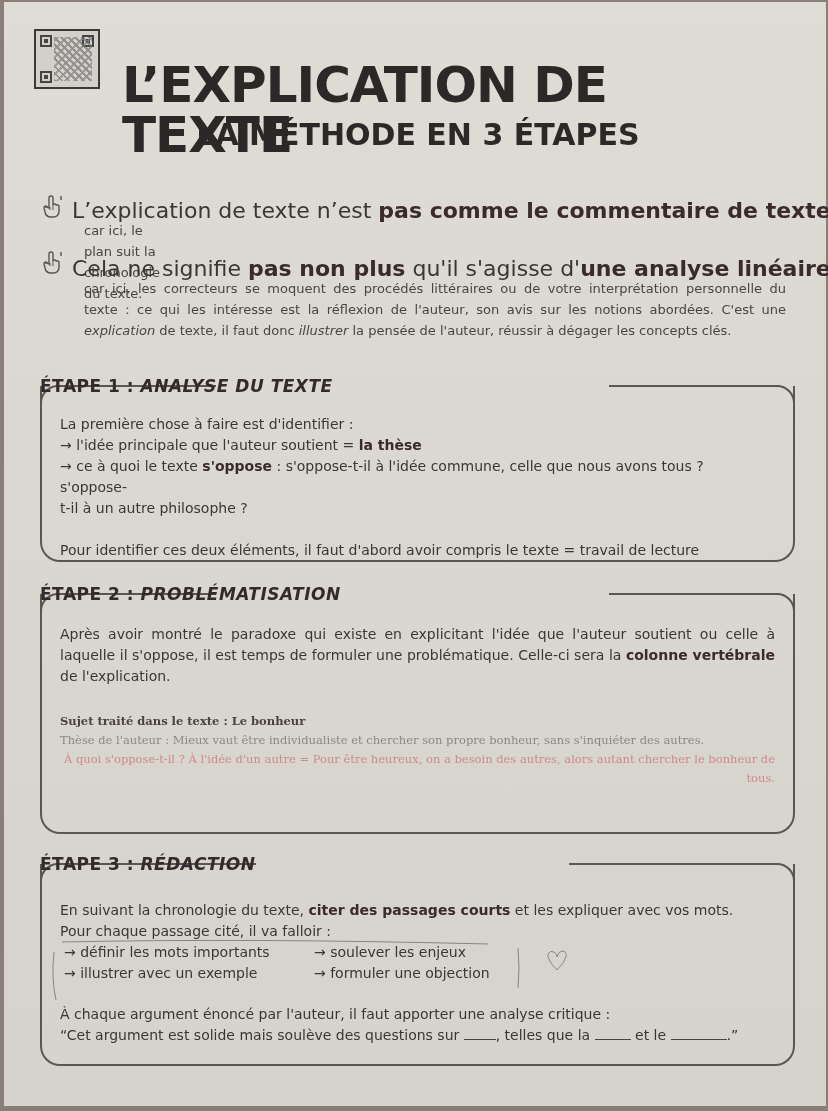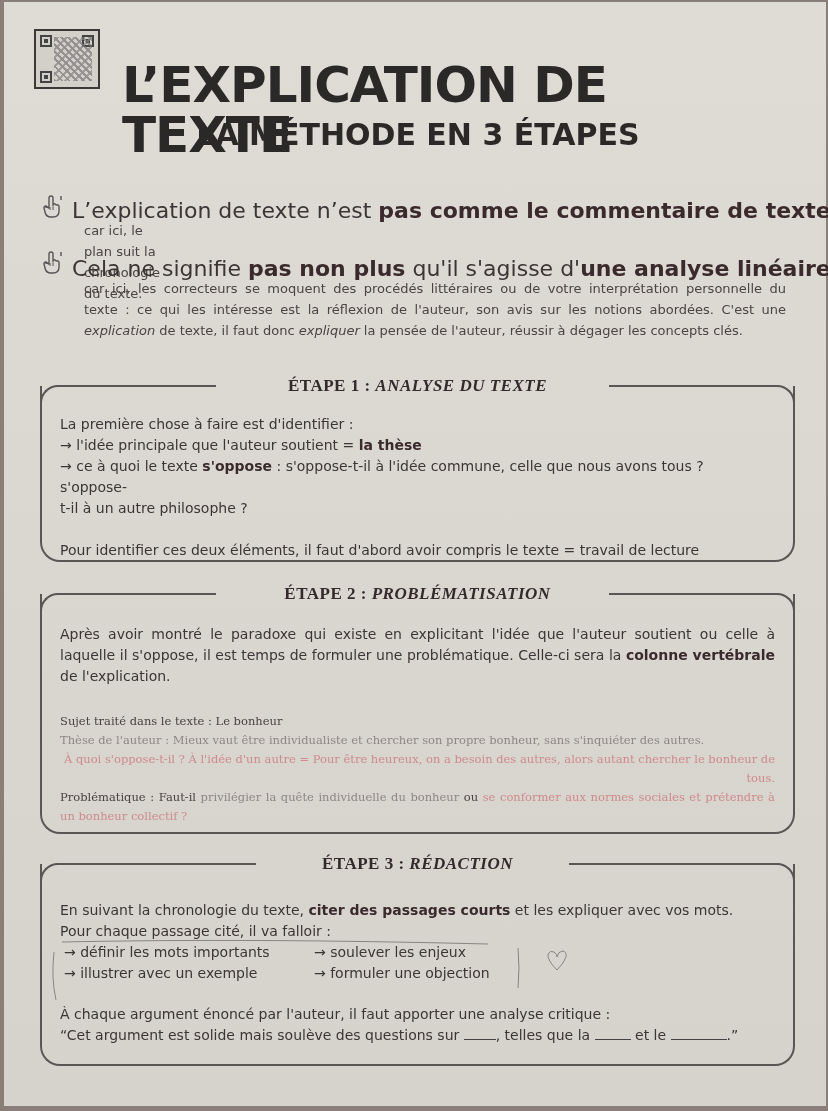--- a/index.html
+++ b/index.html
@@ -40,29 +40,29 @@
     border:2px solid #5a5654; border-top:none; border-radius:0 0 20px 20px;
     box-sizing:border-box;
   }
   .box-head { position:absolute; left:-2px; right:-2px; top:-11px; height:22px; }
   .box-head .ln { position:absolute; top:10px; height:2px; background:#5a5654; }
   .box-head .ln.l { left:16px; border-top-left-radius:14px; }
   .box-head .ln.r { right:16px; }
   .box-head .corner-l { position:absolute; left:0; top:10px; width:18px; height:18px; border-left:2px solid #5a5654; border-top:2px solid #5a5654; border-top-left-radius:18px; box-sizing:border-box; }
   .box-head .corner-r { position:absolute; right:0; top:10px; width:18px; height:18px; border-right:2px solid #5a5654; border-top:2px solid #5a5654; border-top-right-radius:18px; box-sizing:border-box; }
   .box-head .label {
-    position:absolute; top:0; left:0; right:0; text-align:center;
-    font-weight:bold; font-size:17px; letter-spacing:.5px; color:#332a2c; line-height:22px;font-family:Liberation Serif, serif;
+    position:absolute; top:0; left:0; right:0; text-align:left;
+    font-weight:bold; font-size:17px; letter-spacing:.5px; color:#332a2c; line-height:22px;
   }
   .box-head .label i { font-style:italic; }
   .box-body { position:absolute; left:18px; right:18px; font-size:14px; color:#3b3634; line-height:21px; }
   .box-body b { color:#3a2a2c;margin-top:8px; }
   .just { text-align:justify; }
   .hand-font { font-family:"DejaVu Serif", serif; font-size:11.5px; line-height:19px; }
-  .c-dark { color:#4a4240; }
+  .c-dark { color:#4a4240;font-weight:bold; }
   .c-grey { color:#8d8784; }
   .c-pink { color:#cf8a8c;text-align:right; }
   .blank { display:inline-block; border-bottom:1px solid #444; height:12px; vertical-align:baseline; }
 </style>
 </head>
 <body>
 
 <div class="sheet">
 
   <div class="qr">
@@ -92,21 +92,21 @@
       <path d="M9 14 V4 q0-2 2-2 q2 0 2 2 V12 M13 10 q2-1 3 1 M16 11 q2-1 3 1 v5 q0 6-6 6 h-2 q-5 0-6-5 l-1-4 q0-2 2-2 l3 2" fill="none" stroke="#555" stroke-width="1.4" stroke-linecap="round"></path>
       <path d="M5 13 l4 1 M10 13 v3 M13 13 v3" stroke="#555" stroke-width="1"></path>
       <path d="M21 2 v4" stroke="#555" stroke-width="1.4"></path>
     </svg>
     <div class="intro-main" style="top:6px">
       <span>Cela ne signifie </span><b>pas non plus</b><span> qu'il s'agisse d'</span><b>une analyse linéaire,</b>
     </div>
     <div class="intro-sub just" style="top:28px; width:702px;">
       <div style="text-align-last:justify">car ici, les correcteurs se moquent des procédés littéraires ou de votre interprétation personnelle du</div>
       <div style="text-align-last:justify">texte : ce qui les intéresse est la réflexion de l'auteur, son avis sur les notions abordées. C'est une</div>
-      <div><i>explication</i><span> de texte, il faut donc </span><i>expliquer</i><span> la pensée de l'auteur, réussir à dégager les concepts clés.</span></div>
+      <div><i>explication</i><span> de texte, il faut donc </span><i>illustrer</i><span> la pensée de l'auteur, réussir à dégager les concepts clés.</span></div>
     </div>
   </div>
 
   <div class="box" style="top:384px; height:176px;">
     <div class="box-head">
       <div class="corner-l"></div>
         <div class="corner-r"></div>
       <div class="ln l" style="width:160px"></div>
       <div class="ln r" style="width:170px"></div>
       <div class="label"><span>ÉTAPE 1 : </span><i>ANALYSE DU TEXTE</i></div>
@@ -129,21 +129,20 @@
       <div class="ln r" style="width:170px"></div>
       <div class="label"><span>ÉTAPE 2 : </span><i>PROBLÉMATISATION</i></div>
     </div>
     <div class="box-body just" style="top:30px">
       <span>Après avoir montré le paradoxe qui existe en explicitant l'idée que l'auteur soutient ou celle à laquelle il s'oppose, il est temps de formuler une problématique. Celle-ci sera la </span><b>colonne vertébrale</b><span> de l'explication.</span>
     </div>
     <div class="box-body hand-font" style="top:118px">
       <div class="c-dark">Sujet traité dans le texte : Le bonheur</div>
       <div class="c-grey">Thèse de l'auteur : Mieux vaut être individualiste et chercher son propre bonheur, sans s'inquiéter des autres.</div>
       <div class="c-pink">À quoi s'oppose-t-il ? À l'idée d'un autre = Pour être heureux, on a besoin des autres, alors autant chercher le bonheur de tous.</div>
-      <div class="just"><span class="c-dark">Problématique : Faut-il</span><span class="c-grey"> privilégier la quête individuelle du bonheur</span><span class="c-dark"> ou</span><span class="c-pink"> se conformer aux normes sociales et prétendre à un bonheur collectif ?</span></div>
     </div>
   </div>
 
   <div class="box" style="top:862px; height:202px;padding-left:30px;">
     <div class="box-head">
       <div class="corner-l"></div>
         <div class="corner-r"></div>
       <div class="ln l" style="width:200px"></div>
       <div class="ln r" style="width:210px"></div>
       <div class="label"><span>ÉTAPE 3 : </span><i>RÉDACTION</i></div>

